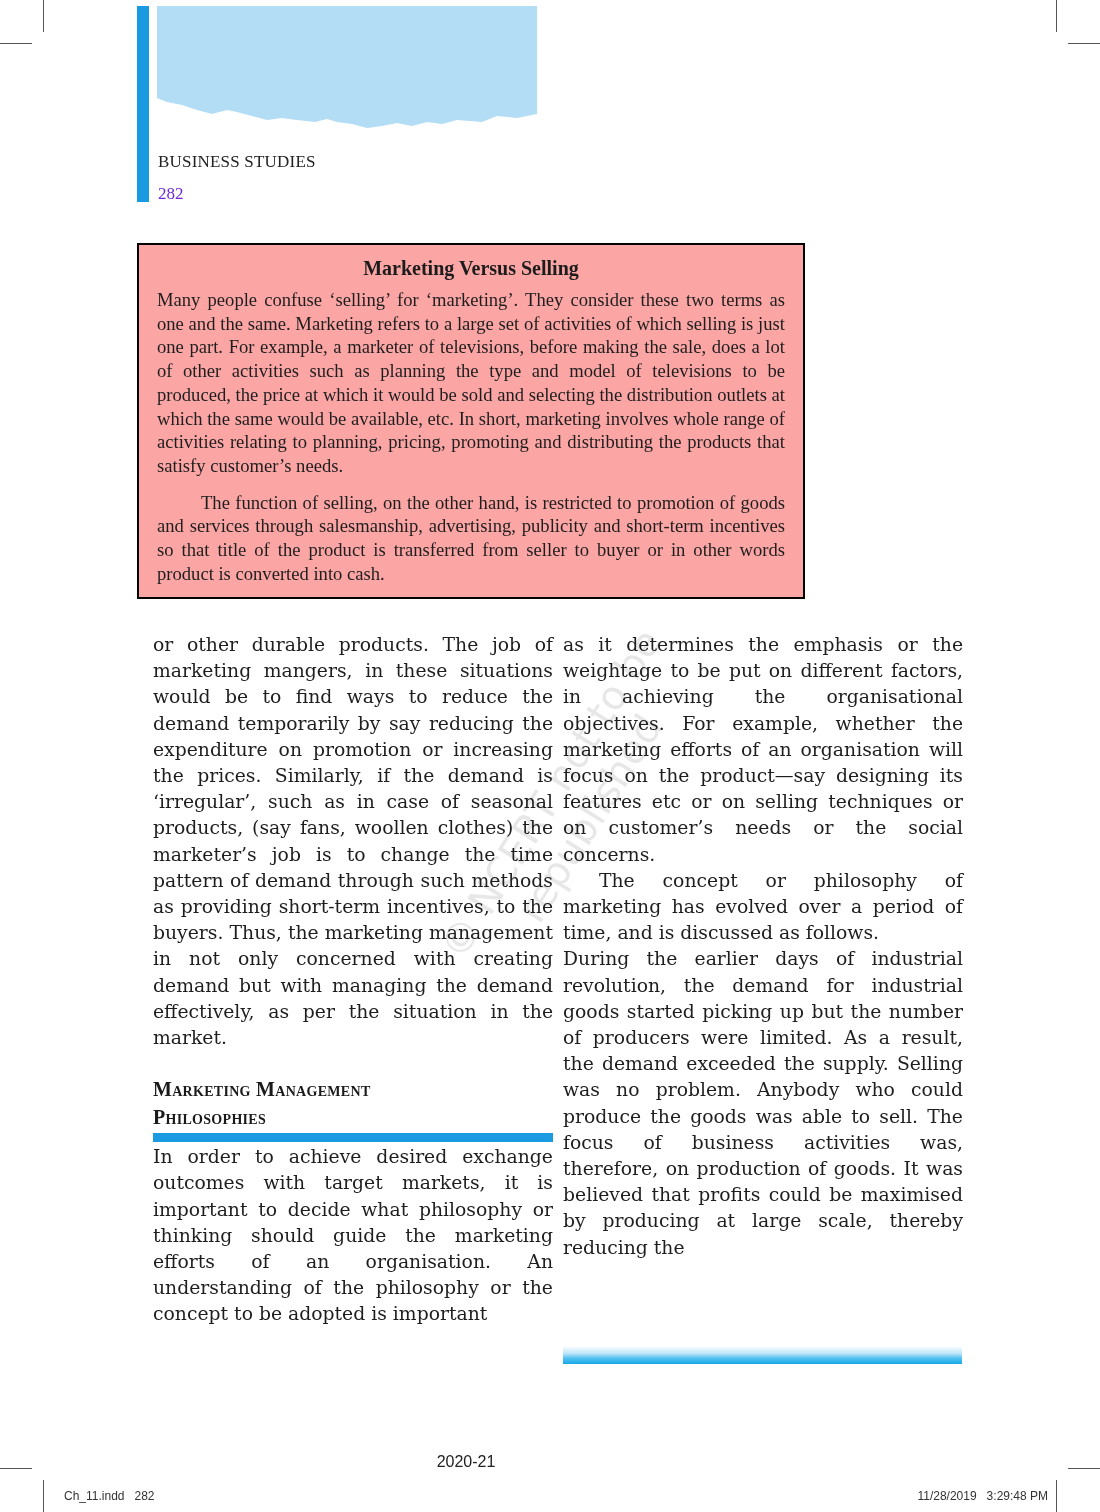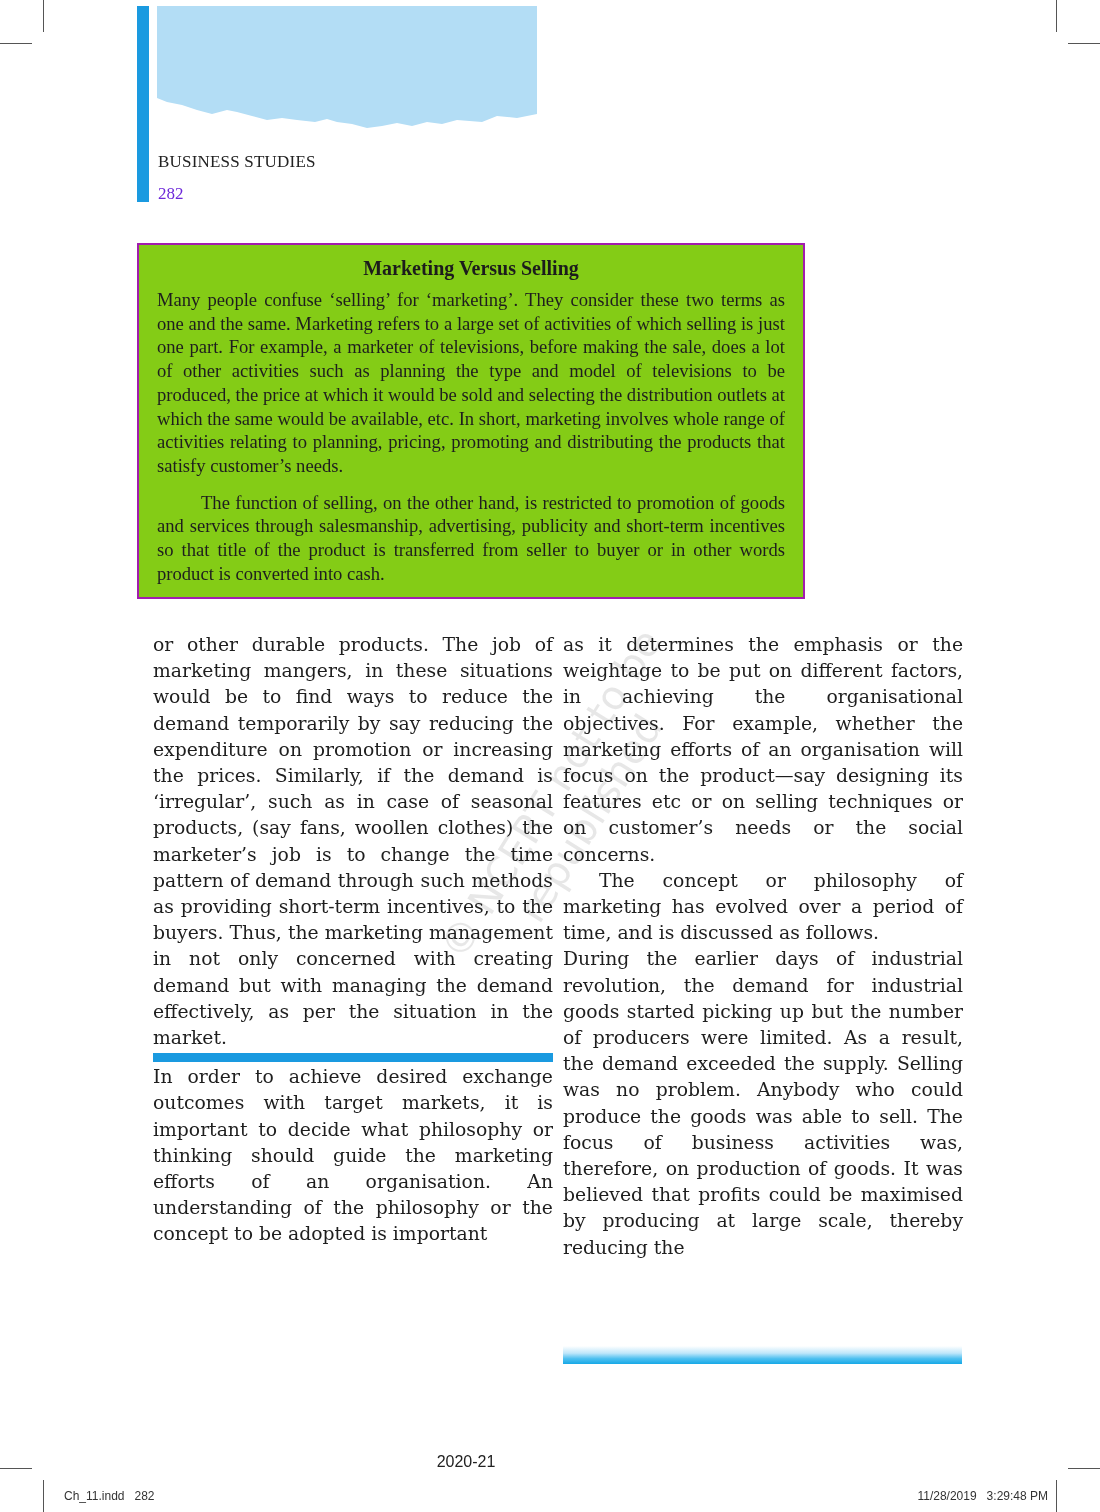--- a/index.html
+++ b/index.html
@@ -47,22 +47,22 @@
       font-size: 17px;
       color: #6d28d9;
     }
 
     
     .feature-box {
       position: absolute;
       left: 137px; top: 243px;
       width: 668px; height: 356px;
       box-sizing: border-box;
-      background: #84cc16;
-      border: 2px solid #a21caf;
+      background: #fca5a5;
+      border: 2px solid #000000;
       padding: 10px 14px 0 14px;
     }
     .feature-title {
       text-align: center;
       font-family: "Liberation Serif", serif;
       font-weight: bold;
       font-size: 20px;
       margin: 2px 0 8px 0;
       color: #1c1c1c;
     }
@@ -186,20 +186,24 @@
 <div class="feature-box">
   <div class="feature-title">Marketing Versus Selling</div>
   <p class="feature-para">Many people confuse ‘selling’ for ‘marketing’. They consider these two terms as one and the same. Marketing refers to a large set of activities of which selling is just one part. For example, a marketer of televisions, before making the sale, does a lot of other activities such as planning the type and model of televisions to be produced, the price at which it would be sold and selecting the distribution outlets at which the same would be available, etc. In short, marketing involves whole range of activities relating to planning, pricing, promoting and distributing the products that satisfy customer’s needs.</p>
   <p class="feature-para indent">The function of selling, on the other hand, is restricted to promotion of goods and services through salesmanship, advertising, publicity and short-term incentives so that title of the product is transferred from seller to buyer or in other words product is converted into cash.</p>
 </div>
 
 <div class="watermark">© NCERT not to be republished</div>
 
 <div class="col col-left">
   <p>or other durable products. The job of marketing mangers, in these situations would be to find ways to reduce the demand temporarily by say reducing the expenditure on promotion or increasing the prices. Similarly, if the demand is ‘irregular’, such as in case of seasonal products, (say fans, woollen clothes) the marketer’s job is to change the time pattern of demand through such methods as providing short-term incentives, to the buyers. Thus, the marketing management in not only concerned with creating demand but with managing the demand effectively, as per the situation in the market.</p>
+  <div class="section-heading">
+    <span>Marketing Management</span><br>
+    <span>Philosophies</span>
+  </div>
   <div class="heading-rule"></div>
   <p>In order to achieve desired exchange outcomes with target markets, it is important to decide what philosophy or thinking should guide the marketing efforts of an organisation. An understanding of the philosophy or the concept to be adopted is important</p>
 </div>
 
 <div class="col col-right">
   <p>as it determines the emphasis or the weightage to be put on different factors, in achieving the organisational objectives. For example, whether the marketing efforts of an organisation will focus on the product—say designing its features etc or on selling techniques or on customer’s needs or the social concerns.</p>
   <p class="indent">The concept or philosophy of marketing has evolved over a period of time, and is discussed as follows.</p>
   <p>During the earlier days of industrial revolution, the demand for industrial goods started picking up but the number of producers were limited. As a result, the demand exceeded the supply. Selling was no problem. Anybody who could produce the goods was able to sell. The focus of business activities was, therefore, on production of goods. It was believed that profits could be maximised by producing at large scale, thereby reducing the</p>
 </div>
 <div class="bottom-rule"></div>

